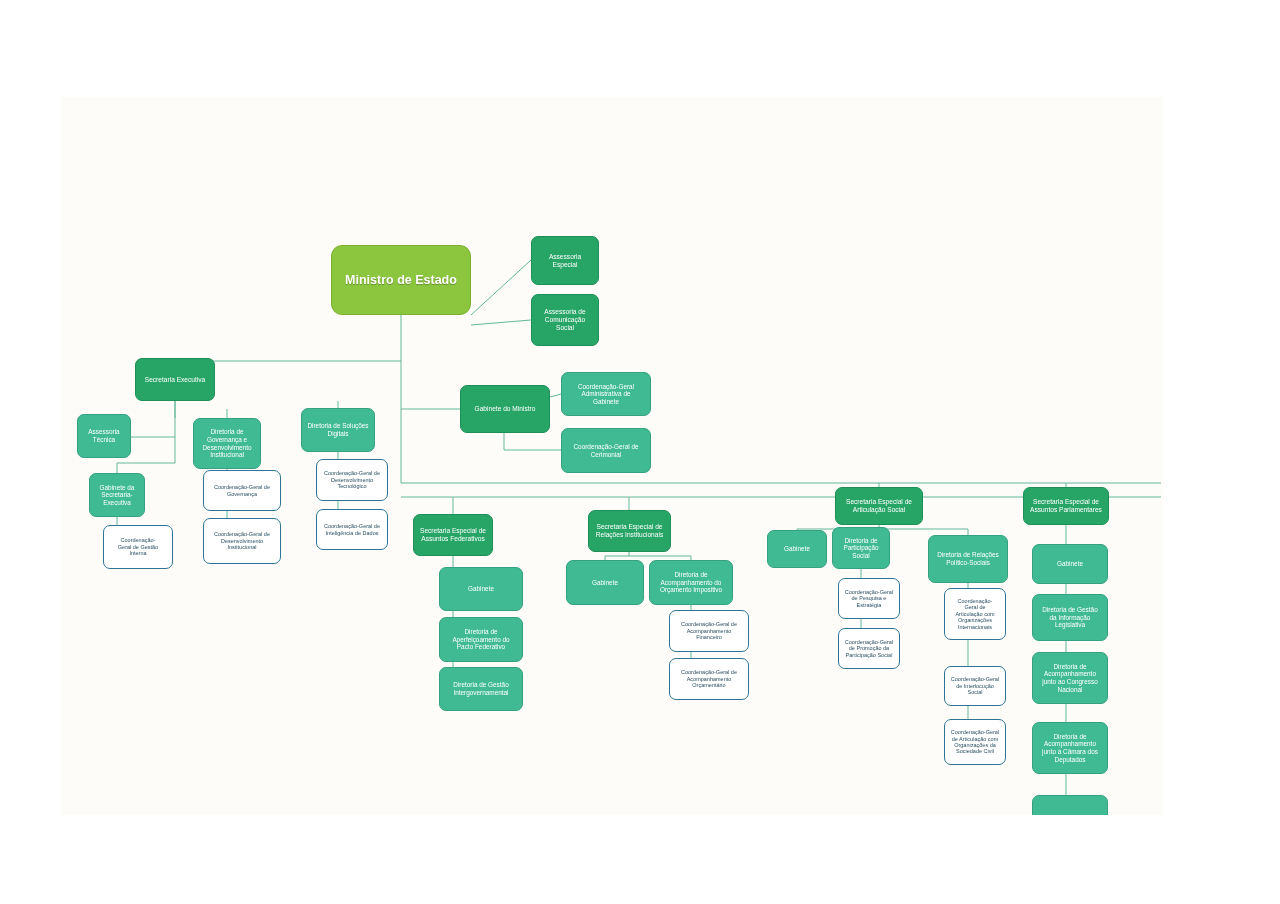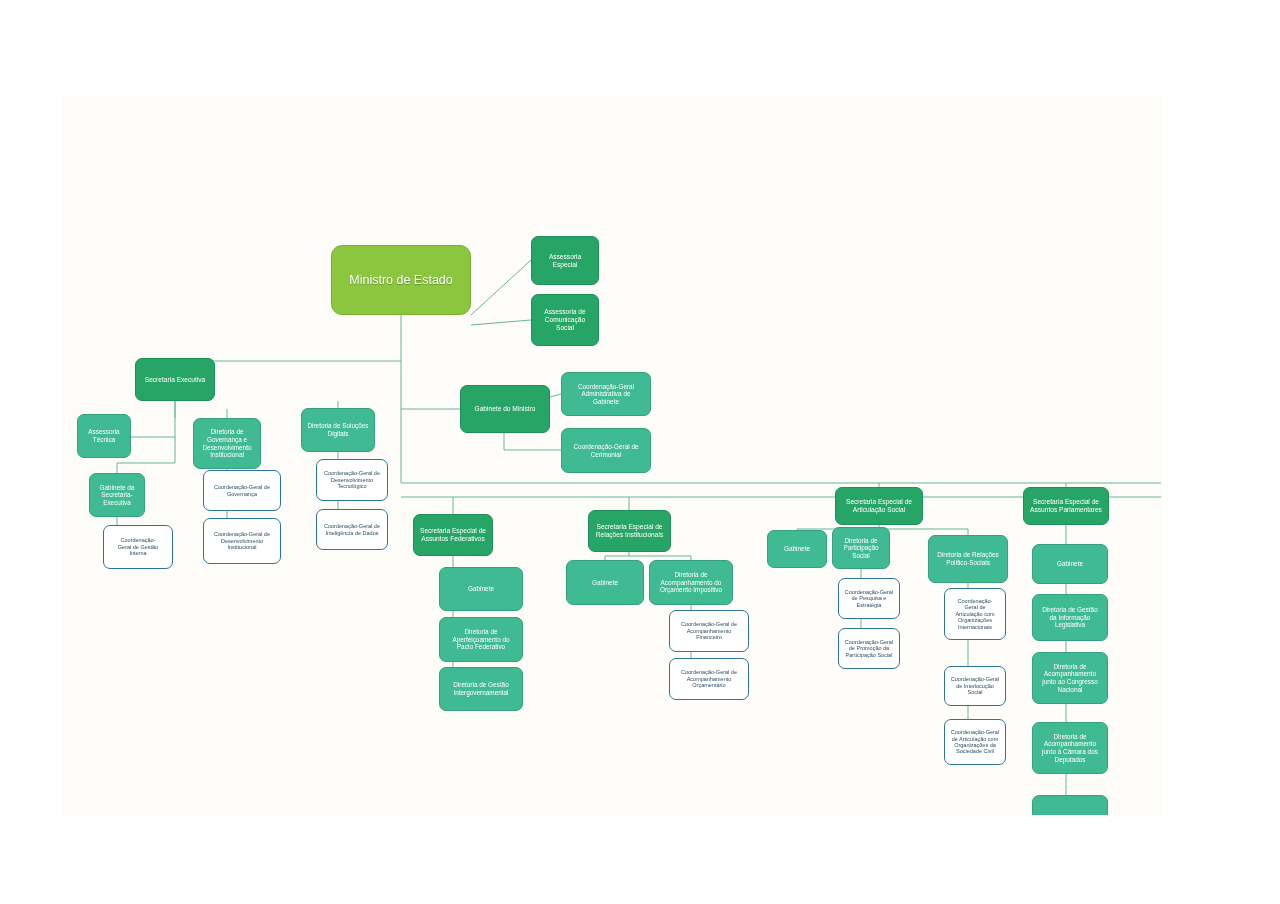--- a/index.html
+++ b/index.html
@@ -48,21 +48,21 @@
     padding: 2px 3px;
     overflow: hidden;
   }
 
   
   .node.root {
     background: #8cc63f;
     border: 1px solid #7ab02f;
     border-radius: 11px;
     color: #ffffff;
-    font-weight: normal;
+    font-weight: bold;
     font-size: 12.5px;
     text-shadow: 0 1px 1px rgba(0,0,0,.28);
   }
 
   
   .node.teal-dark {
     background: #27a567;
     border: 1px solid #1f8f58;
     color: #ffffff;
     font-size: 6.6px;

